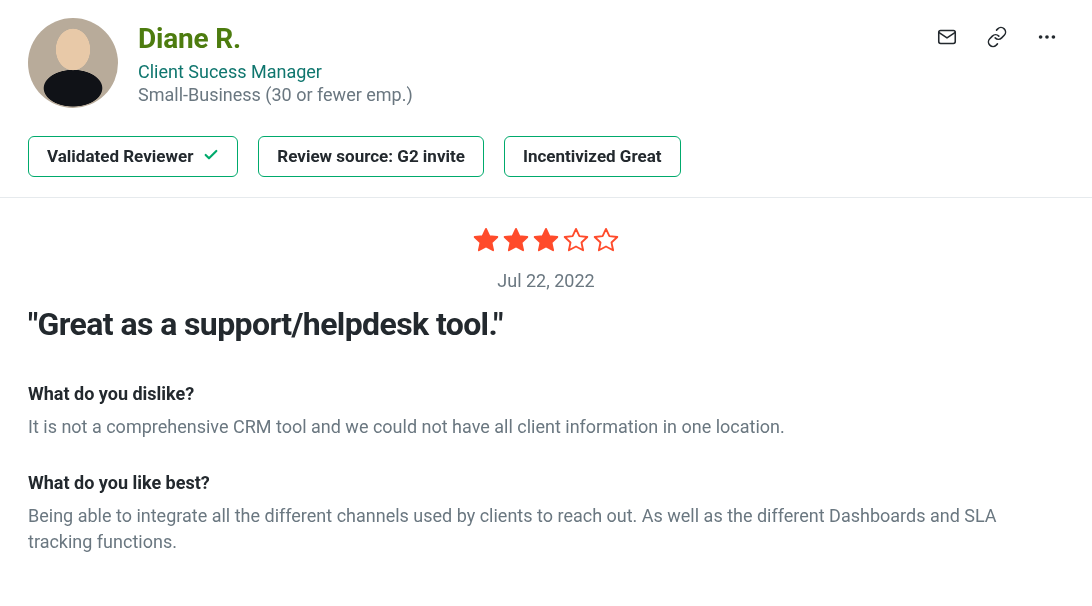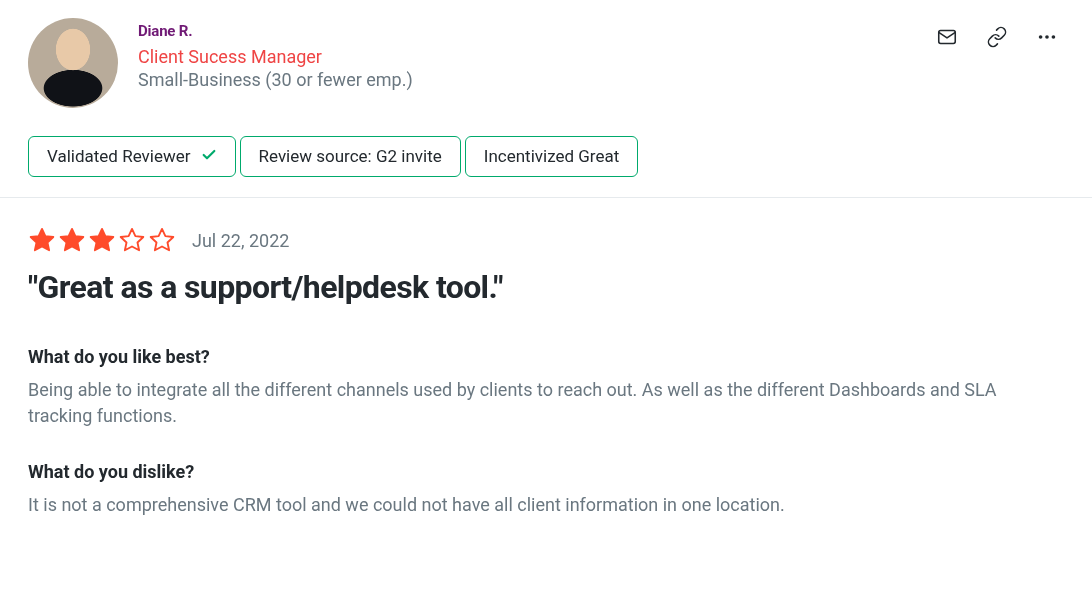--- a/index.html
+++ b/index.html
@@ -22,63 +22,64 @@
     }
     .avatar-inner {
       width: 100%; height: 100%;
       background:
         radial-gradient(ellipse 28px 34px at 50% 35%, #e8c9a8 0%, #e8c9a8 60%, transparent 62%),
         radial-gradient(ellipse 48px 30px at 50% 78%, #101217 0%, #101217 60%, transparent 62%),
         #b8ab9a;
     }
     .user-meta { padding-top: 4px; }
     .user-name {
-      font-size: 15px;
+      font-size: 28px;
       font-weight: 700;
-      color: #701a75;
+      color: #4d7c0f;
       letter-spacing: -0.2px;
     }
     .user-title {
       font-size: 18px;
-      color: #ef4444;
+      color: #0f766e;
       margin-top: 6px;
     }
     .user-company {
       font-size: 18px;
       color: #6A7780;
       margin-top: 2px;
     }
     .actions { display: flex; gap: 24px; padding-top: 6px; padding-right: 4px; }
     .action-btn {
       width: 26px; height: 26px;
       display: flex; align-items: center; justify-content: center;
       color: #23292E; cursor: pointer;
     }
     .badges {
-      display: flex; gap: 4px;
+      display: flex; gap: 20px;
       margin-top: 28px;
       margin-bottom: 20px;
+      font-weight: bold;
     }
     .badge {
       border: 1.6px solid #00AA6C;
       border-radius: 6px;
       padding: 10px 18px;
       font-size: 17px;
       color: #23292E;
       display: flex; align-items: center; gap: 10px;
       line-height: 1;
     }
     .badge .check-icon { color: #00AA6C; }
     .divider {
       border: none;
       border-top: 1px solid #E6EAED;
       margin: 0 -28px 0 -28px;
     }
     .review { padding-top: 28px; }
-    .rating-row { display: flex; align-items: center; gap: 16px; }
+    .rating-row { display: flex; align-items: center; gap: 16px; flex-direction: column; }
     .stars { display: flex; gap: 2px; }
     .star-svg { width: 28px; height: 28px; }
     .review-date { font-size: 18px; color: #6A7780; }
     .review-title {
       font-size: 32px;
       font-weight: 700;
       letter-spacing: -0.6px;
       color: #23292E;
       margin-top: 14px;
     }
@@ -170,21 +171,21 @@
         <svg class="star-svg" viewBox="0 0 24 24">
           <path d="M12 2.5l2.9 6.2 6.8.7-5 4.7 1.4 6.7L12 17.6l-6.1 3.2 1.4-6.7-5-4.7 6.8-.7L12 2.5z" fill="none" stroke="#FF4B2B" stroke-width="1.6" stroke-linejoin="round"></path>
         </svg>
       </div>
     <div class="review-date">Jul 22, 2022</div>
   </div>
   <h2 class="review-title">"Great as a support/helpdesk tool."</h2>
 
   <div class="qa" id="qa-container">
       <div class="qa-block">
+        <div class="qa-q">What do you dislike?</div>
+        <div class="qa-a">It is not a comprehensive CRM tool and we could not have all client information in one location.</div>
+      </div>
+      <div class="qa-block">
         <div class="qa-q">What do you like best?</div>
         <div class="qa-a">Being able to integrate all the different channels used by clients to reach out. As well as the different Dashboards and SLA tracking functions.</div>
-      </div>
-      <div class="qa-block">
-        <div class="qa-q">What do you dislike?</div>
-        <div class="qa-a">It is not a comprehensive CRM tool and we could not have all client information in one location.</div>
       </div>
     </div>
 </div>
 
 </body></html>

